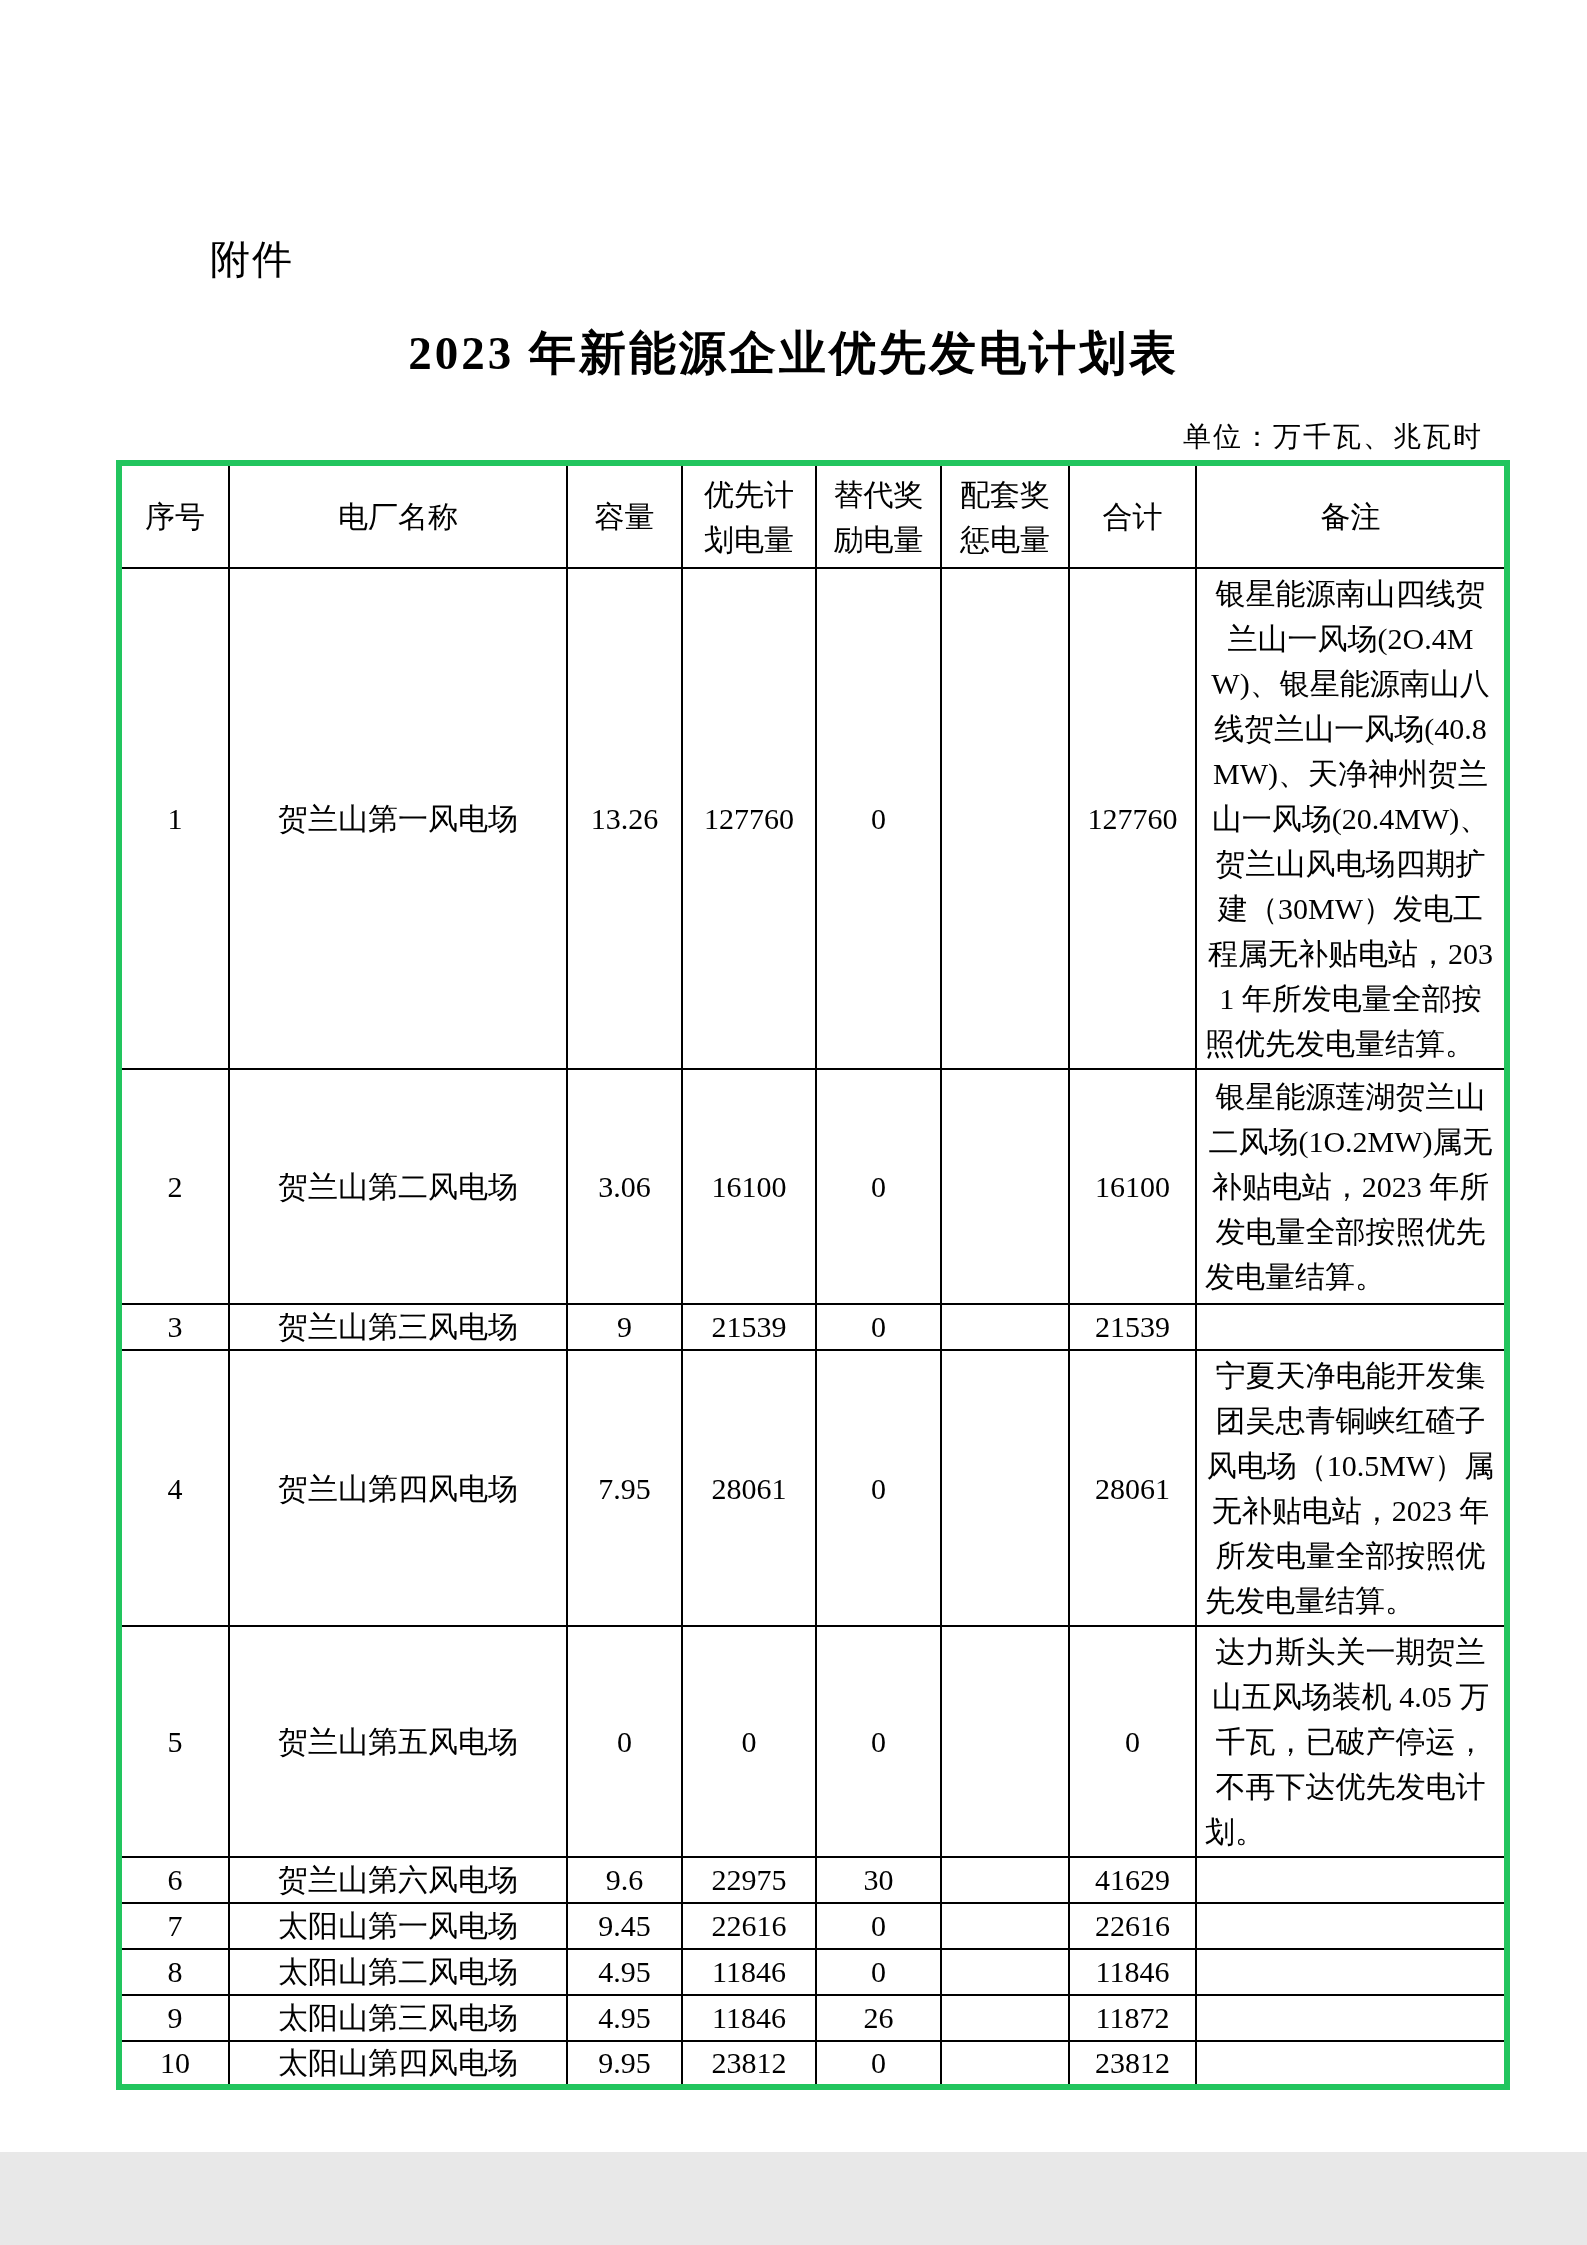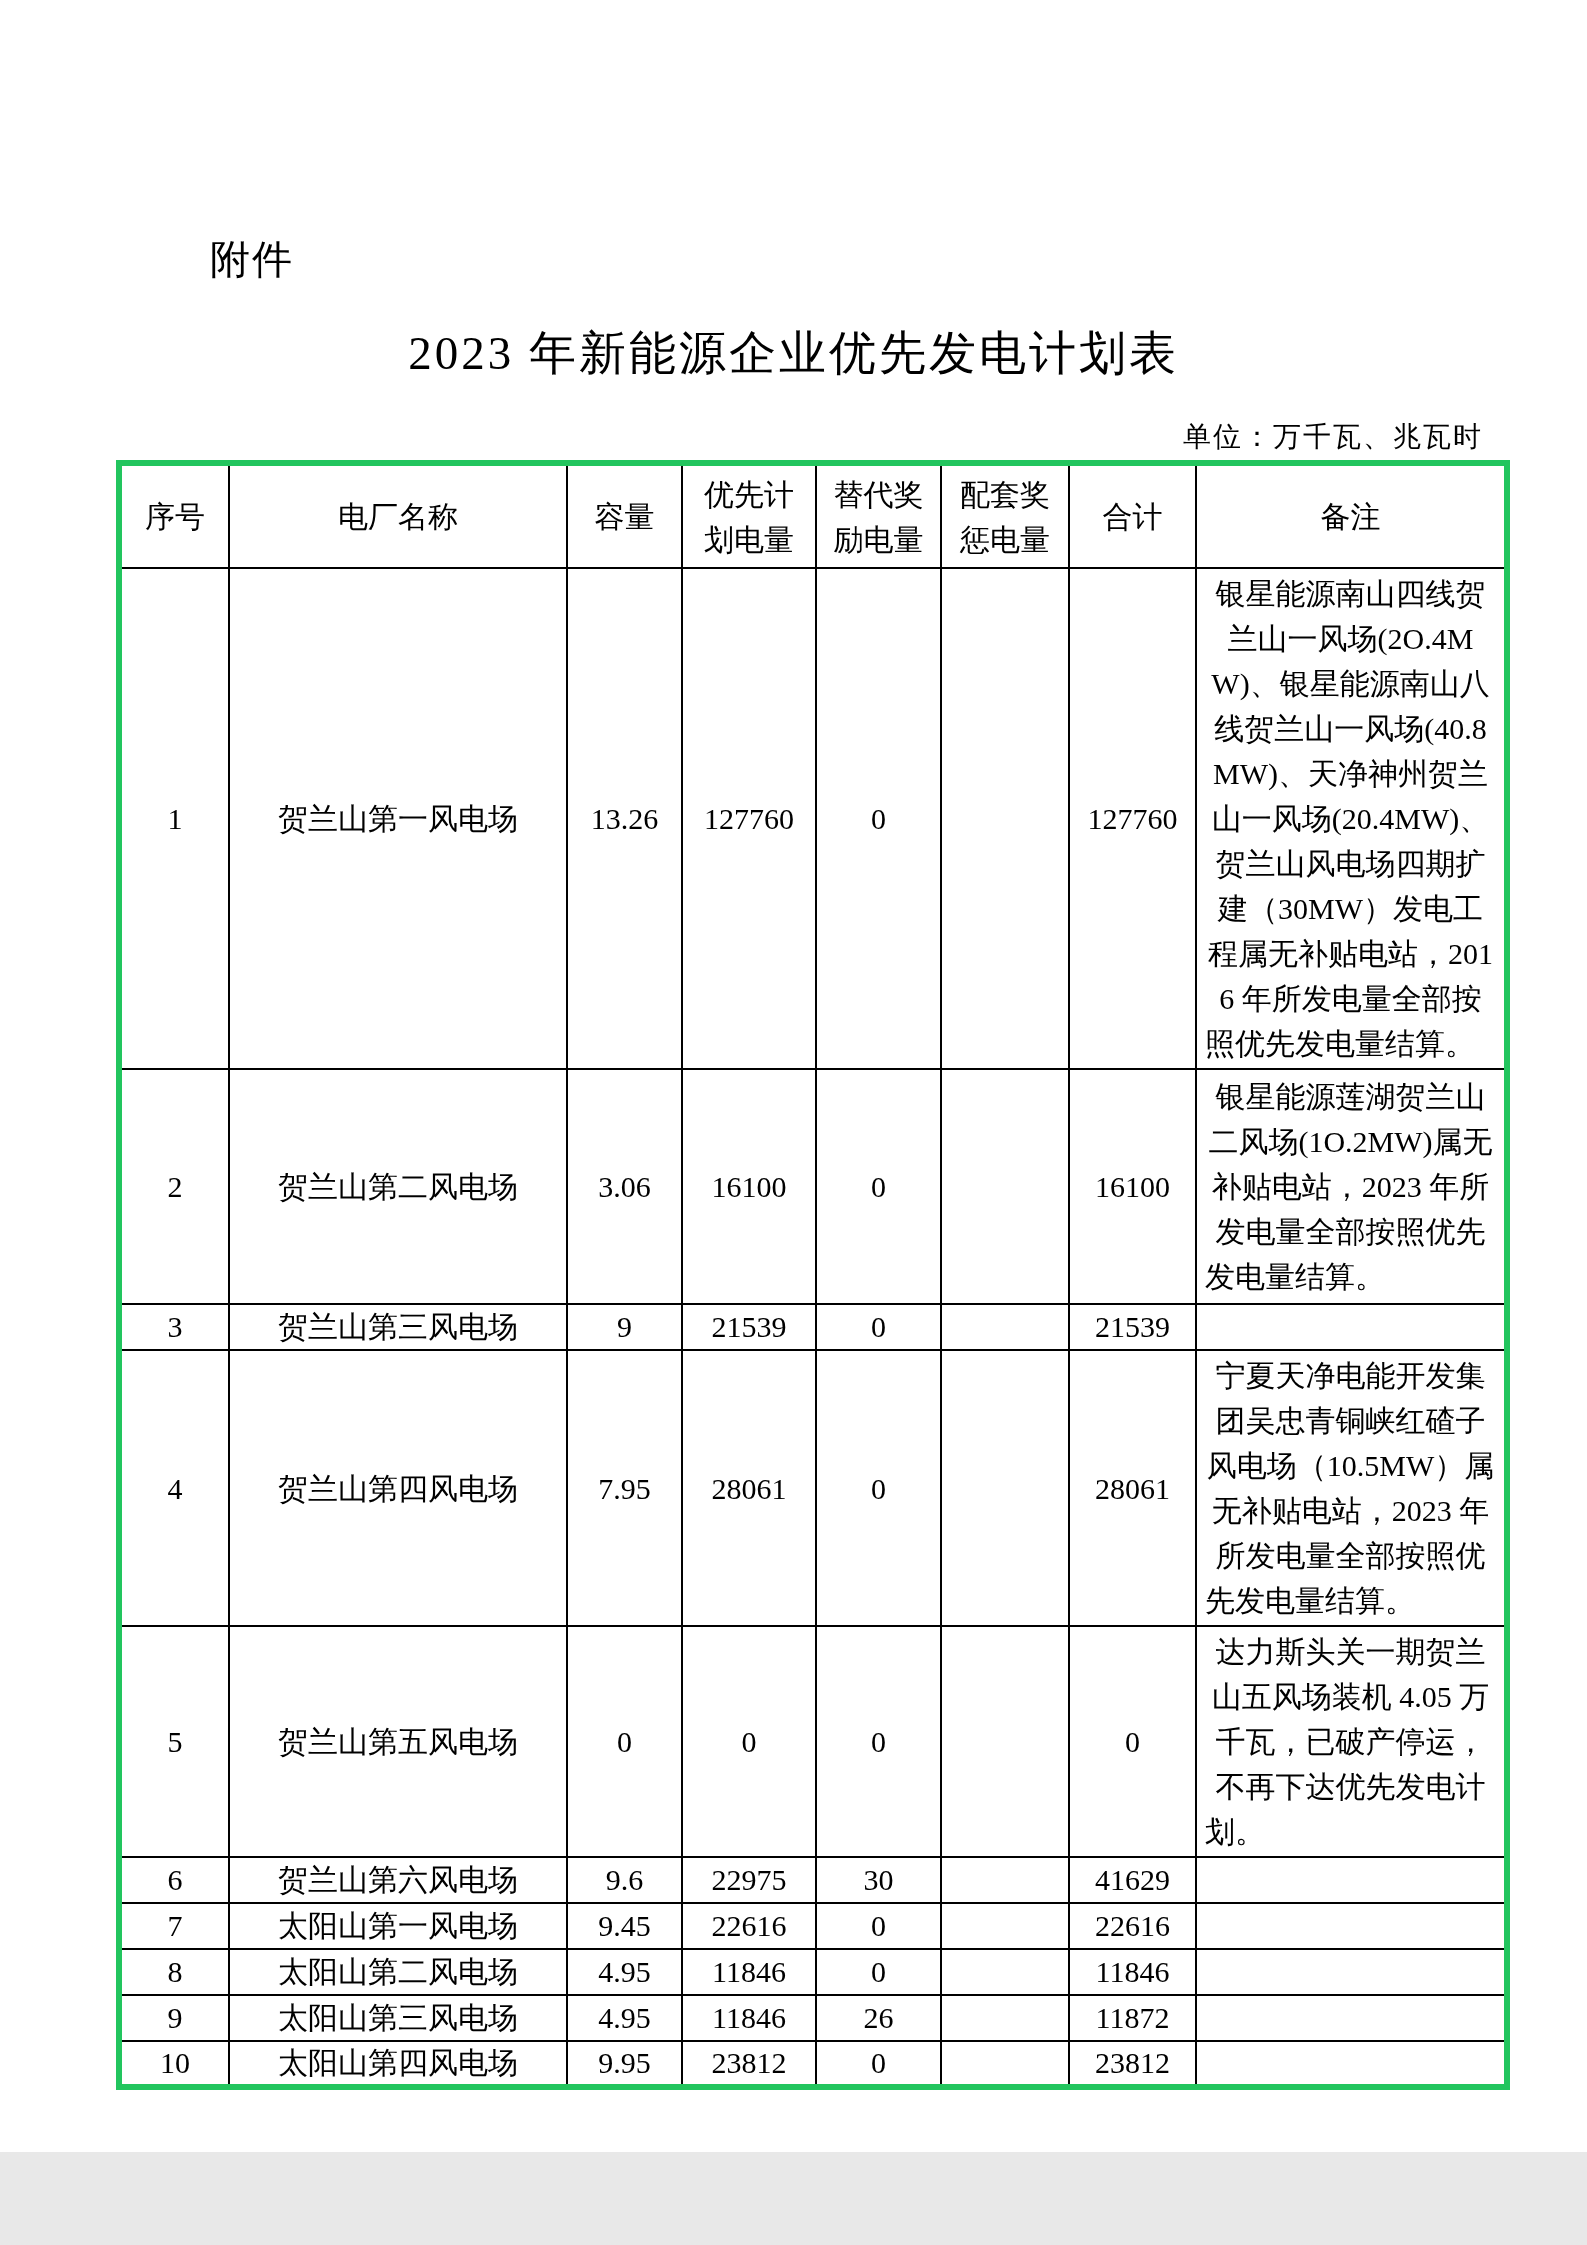--- a/index.html
+++ b/index.html
@@ -17,21 +17,21 @@
     font-size:40px;
     font-family:"Liberation Sans","DejaVu Sans",sans-serif;
     letter-spacing:2px;
   }
   .doc-title {
     position:absolute;
     left:0; top:322px;
     width:100%;
     text-align:center;
     font-size:47px;
-    font-weight:normal;
+    font-weight:bold;
     letter-spacing:3px;
   }
   .unit-note {
     position:absolute;
     top:418px;
     right:104px;
     font-size:28px;
     letter-spacing:2px;
   }
   .table-wrap {
@@ -107,21 +107,21 @@
       </thead>
       <tbody>
         <tr class="h-r1">
           <td>1</td>
           <td>贺兰山第一风电场</td>
           <td>13.26</td>
           <td>127760</td>
           <td>0</td>
           <td></td>
           <td>127760</td>
-          <td class="remark">银星能源南山四线贺兰山一风场(2O.4MW)、银星能源南山八线贺兰山一风场(40.8MW)、天净神州贺兰山一风场(20.4MW)、贺兰山风电场四期扩建（30MW）发电工程属无补贴电站，2016 年所发电量全部按照优先发电量结算。</td>
+          <td class="remark">银星能源南山四线贺兰山一风场(2O.4MW)、银星能源南山八线贺兰山一风场(40.8MW)、天净神州贺兰山一风场(20.4MW)、贺兰山风电场四期扩建（30MW）发电工程属无补贴电站，2031 年所发电量全部按照优先发电量结算。</td>
         </tr>
         <tr class="h-r2">
           <td>2</td>
           <td>贺兰山第二风电场</td>
           <td>3.06</td>
           <td>16100</td>
           <td>0</td>
           <td></td>
           <td>16100</td>
           <td class="remark">银星能源莲湖贺兰山二风场(1O.2MW)属无补贴电站，2023 年所发电量全部按照优先发电量结算。</td>

